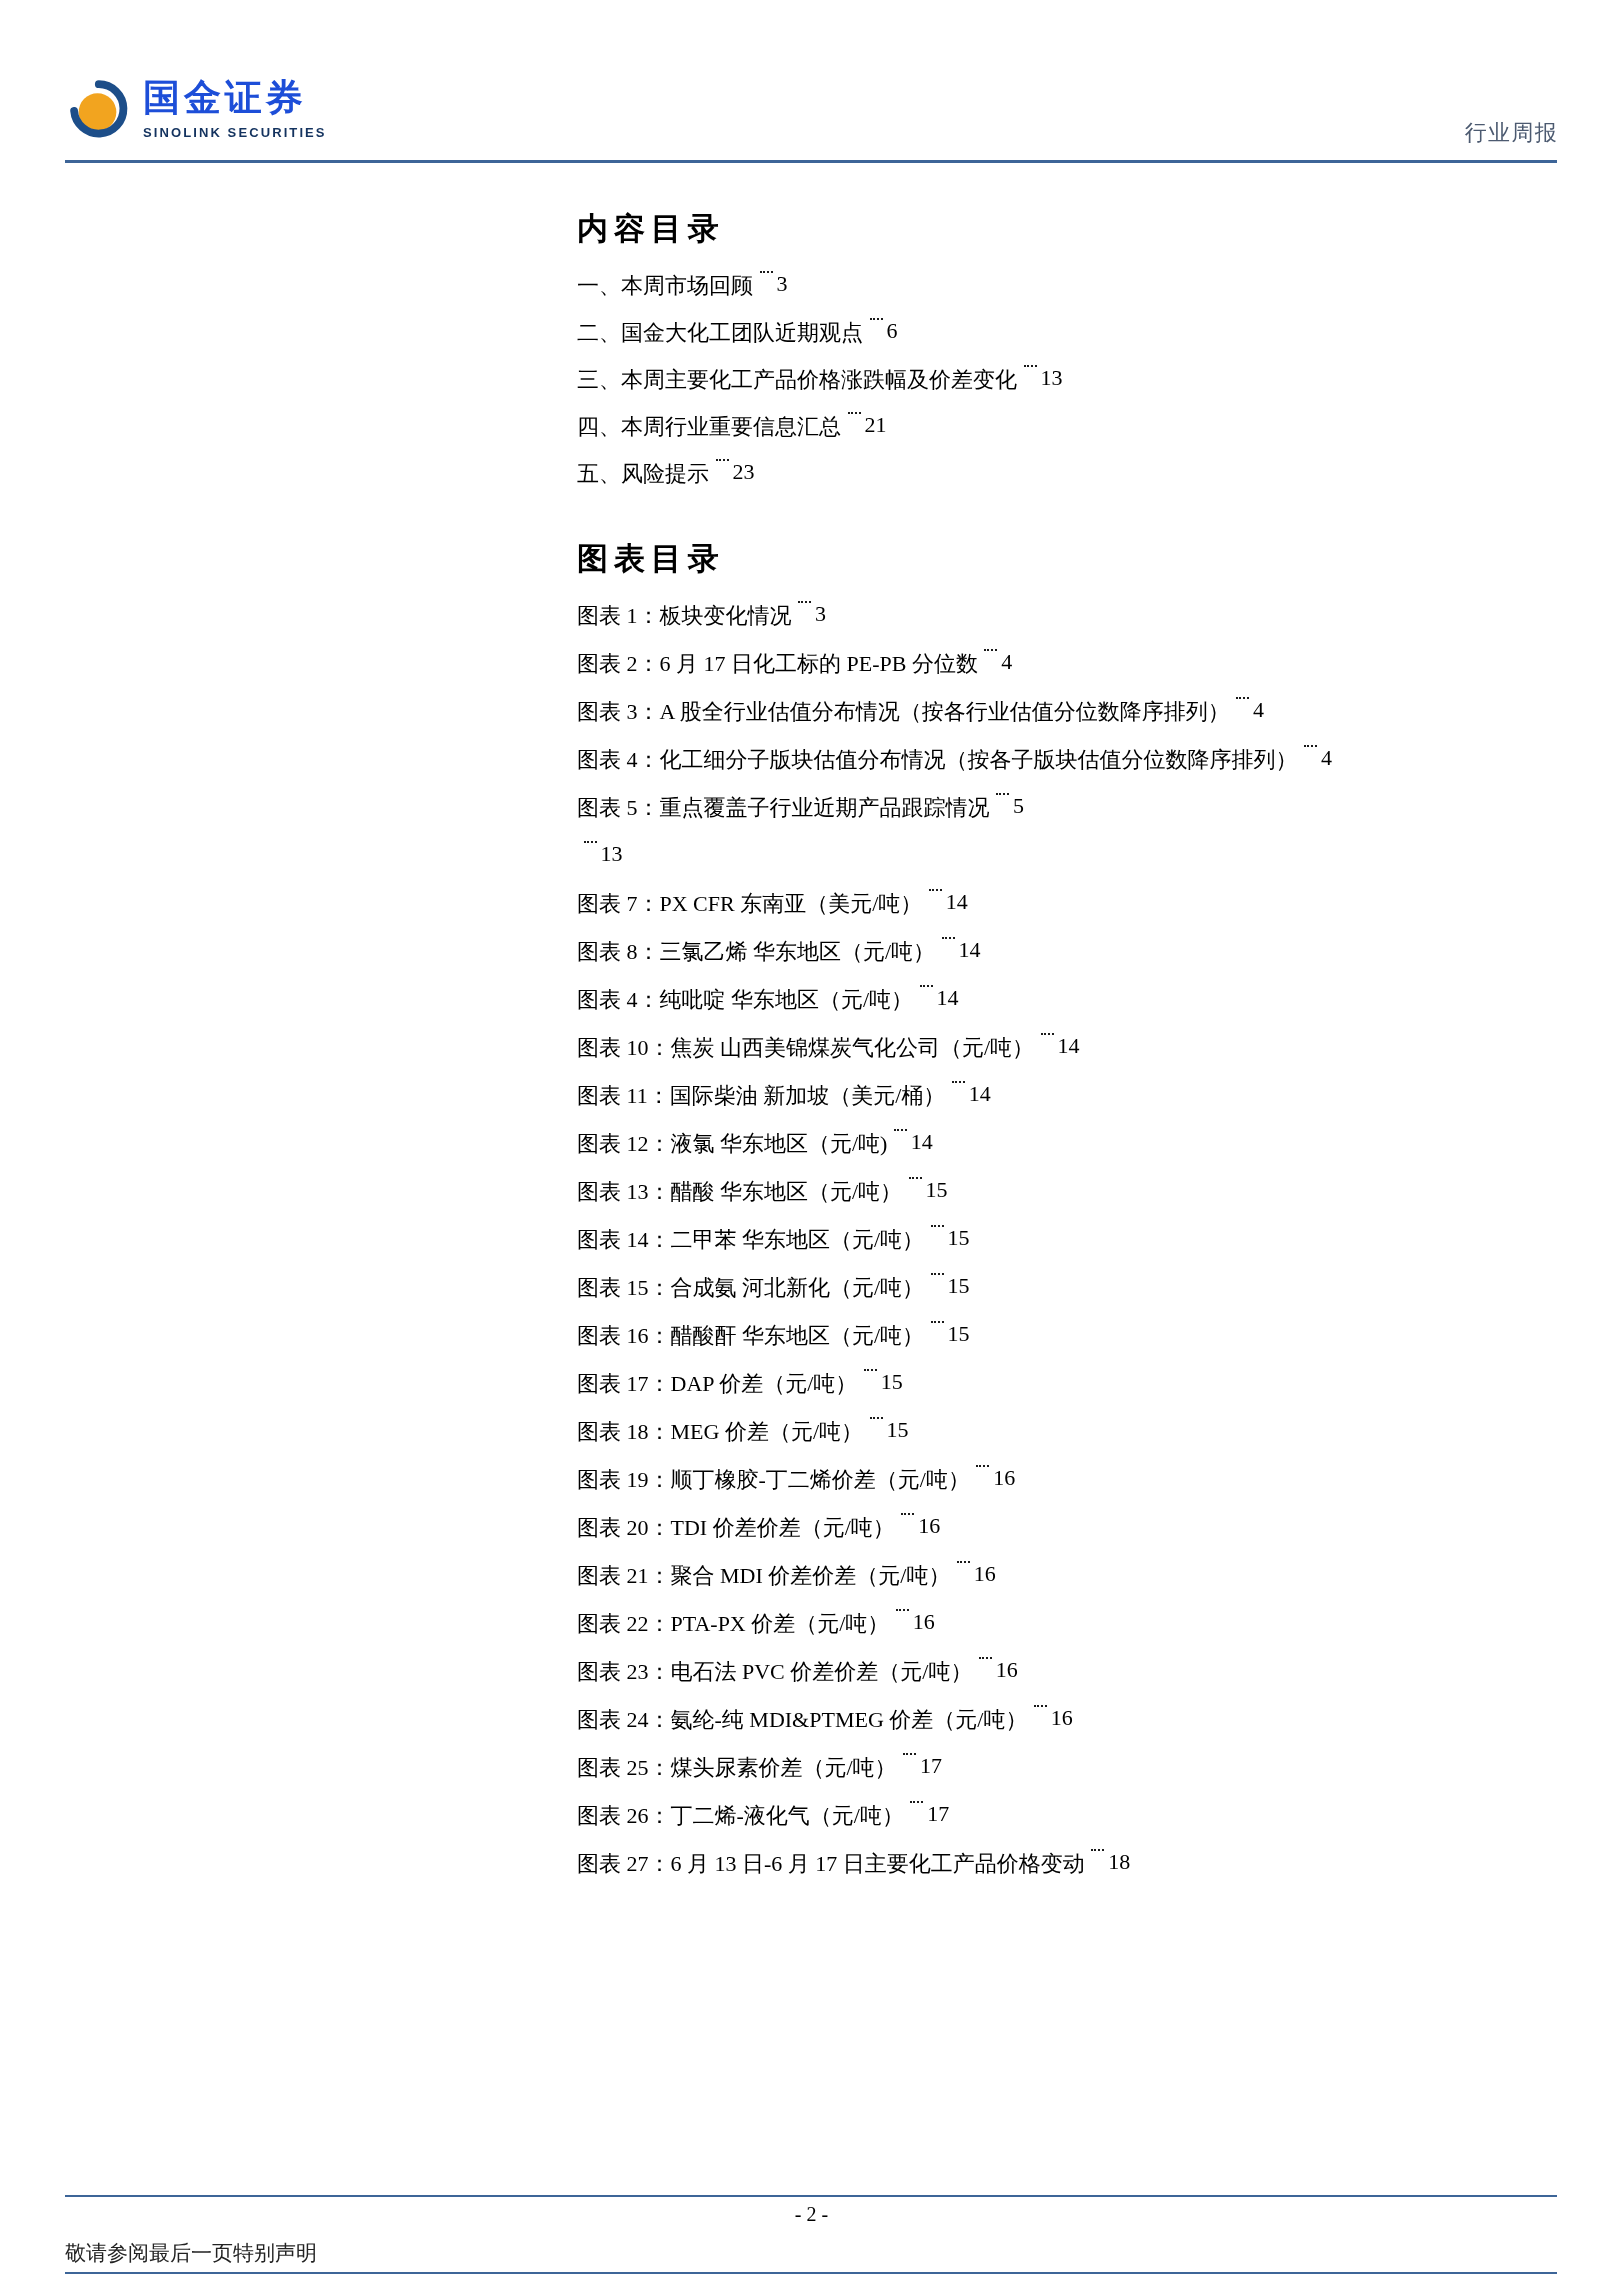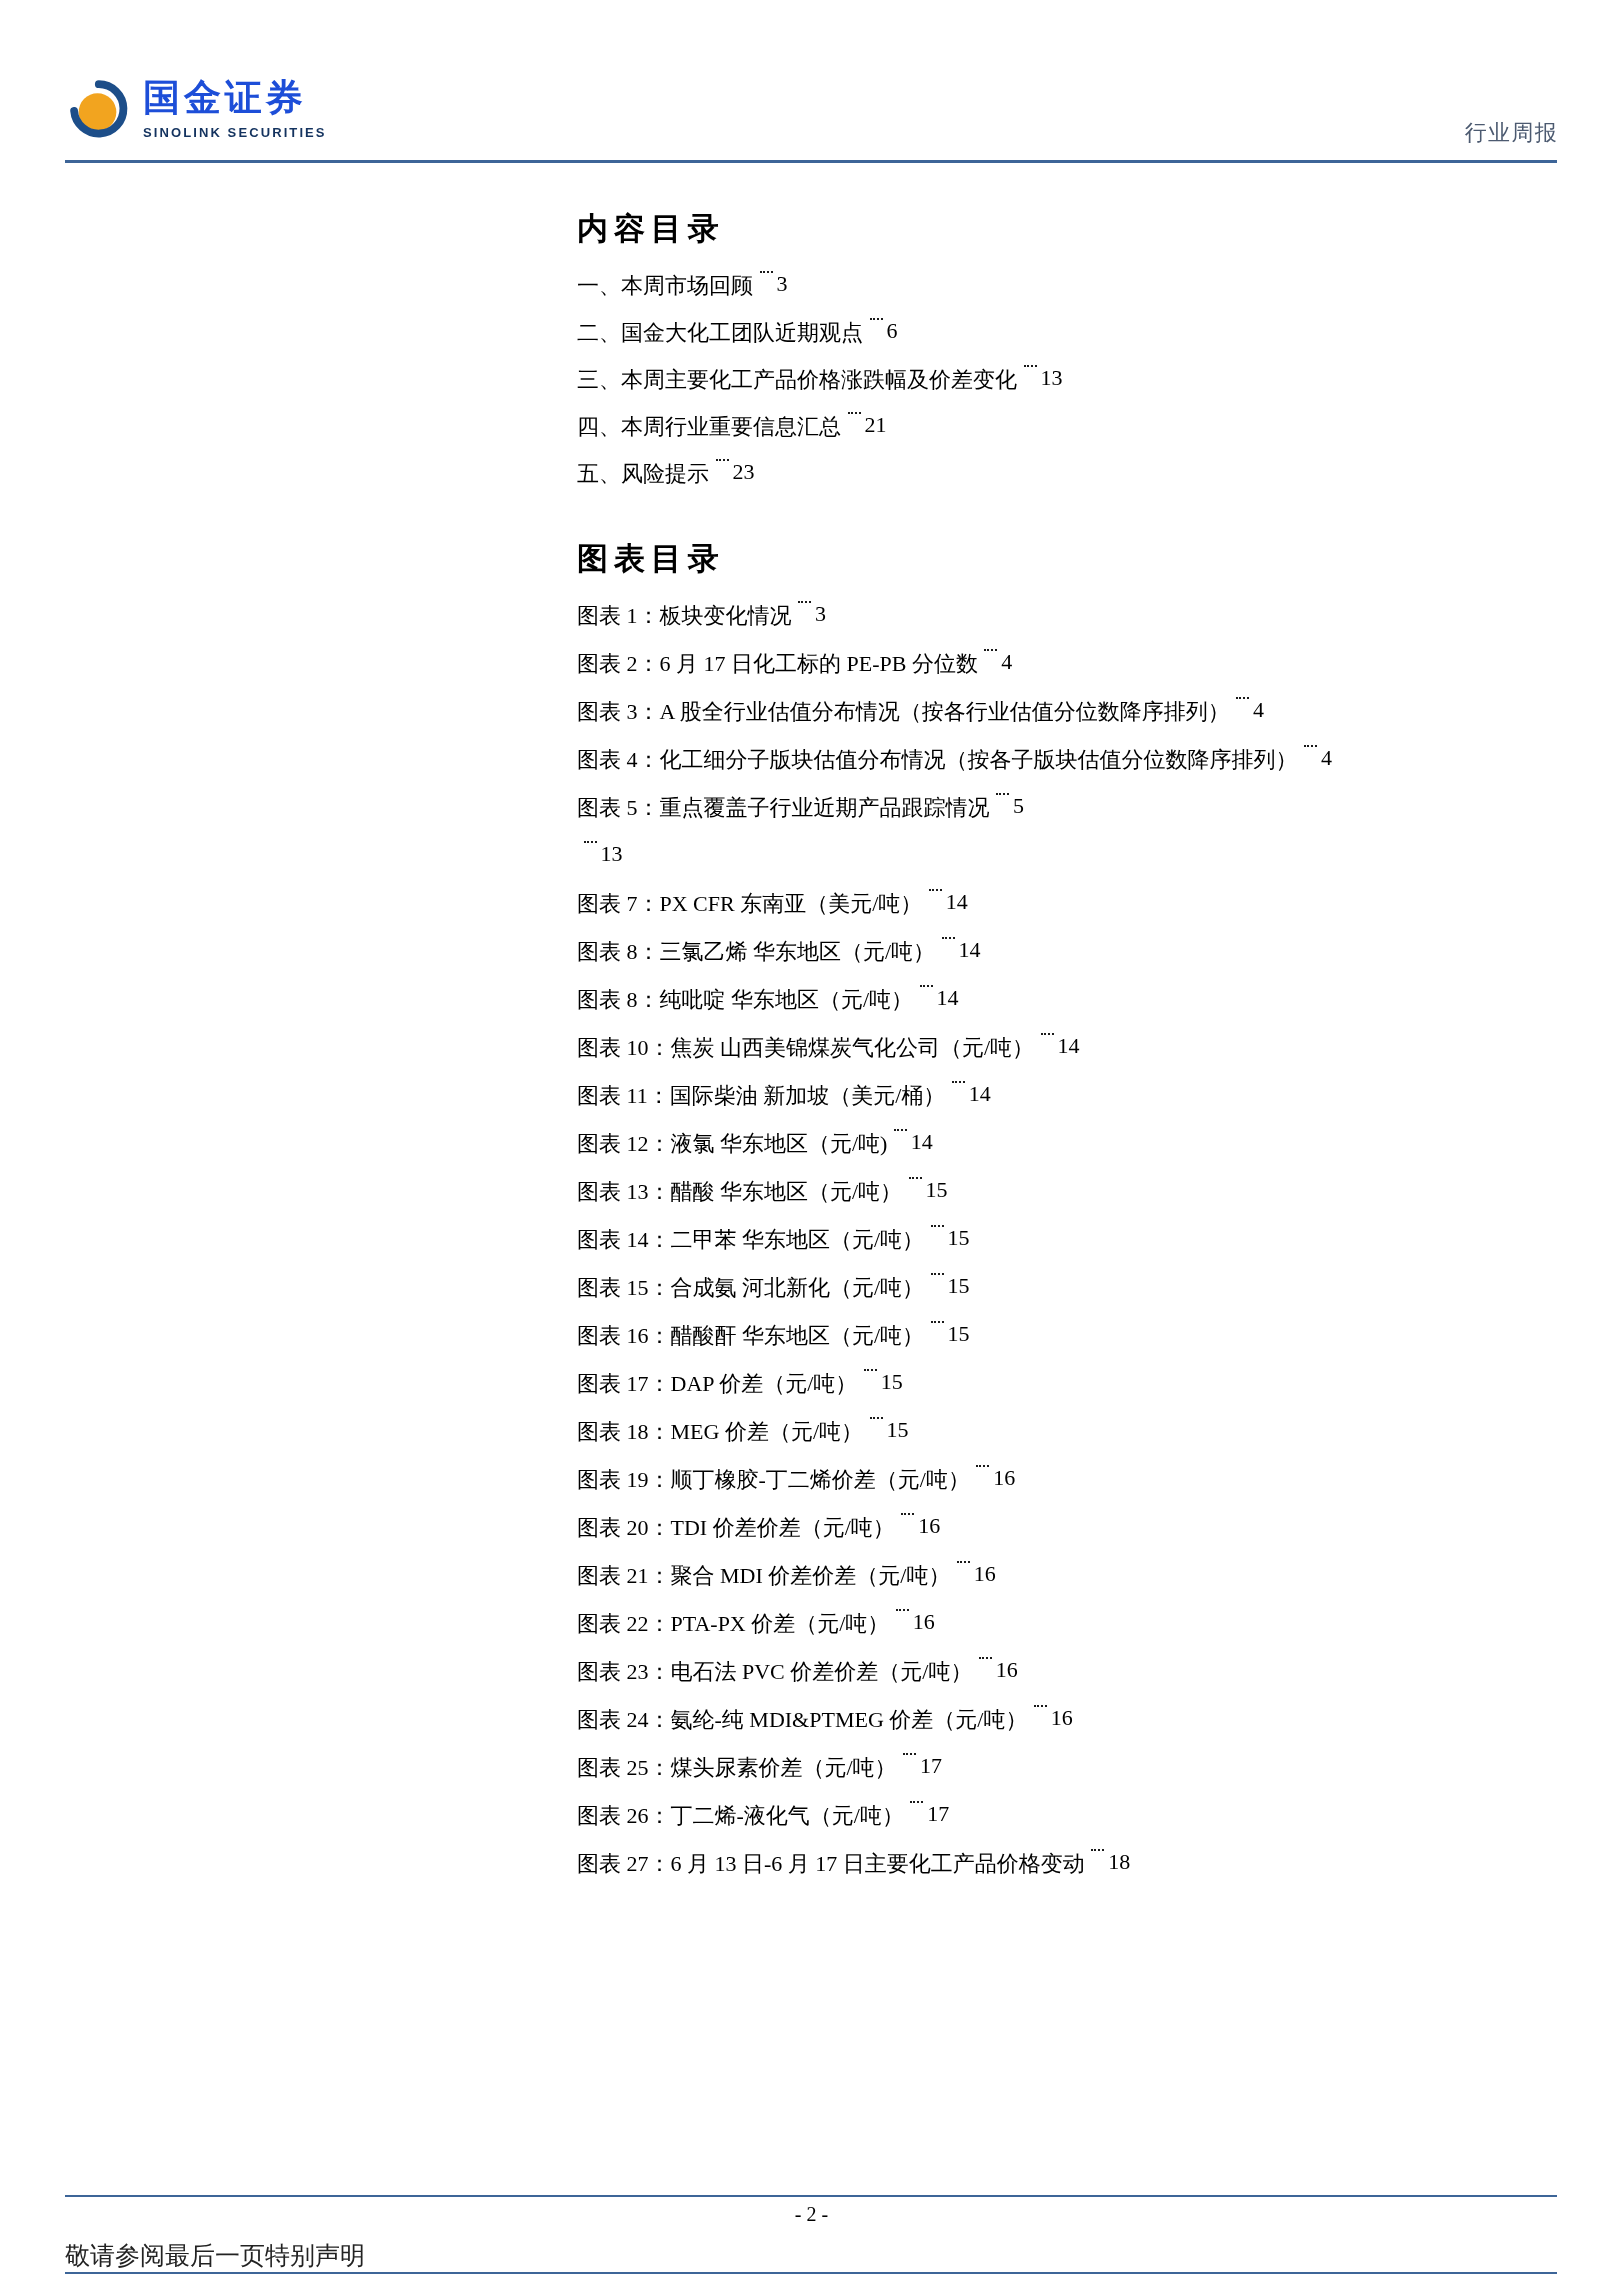--- a/index.html
+++ b/index.html
@@ -106,21 +106,21 @@
     left:0;
     top:2203px;
     width:1623px;
     text-align:center;
     font-size:20px;
   }
   .disclaimer {
     position:absolute;
     left:65px;
     top:2239px;
-    font-size:25px;
+    font-size:21px;
     color:#222;
   }
   .footer-rule-bottom {
     position:absolute;
     left:65px;
     top:2272px;
     width:1492px;
     height:2px;
     background:#3d6598;
   }
@@ -226,21 +226,21 @@
             <span class="entry-page">14</span>
           </div>
 
           <div class="entry-row">
             <span class="entry-label">图表 8：三氯乙烯 华东地区（元/吨）</span>
             <span class="leader-dots"></span>
             <span class="entry-page">14</span>
           </div>
 
           <div class="entry-row">
-            <span class="entry-label">图表 8：纯吡啶 华东地区（元/吨）</span>
+            <span class="entry-label">图表 4：纯吡啶 华东地区（元/吨）</span>
             <span class="leader-dots"></span>
             <span class="entry-page">14</span>
           </div>
 
           <div class="entry-row">
             <span class="entry-label">图表 10：焦炭 山西美锦煤炭气化公司（元/吨）</span>
             <span class="leader-dots"></span>
             <span class="entry-page">14</span>
           </div>
 

